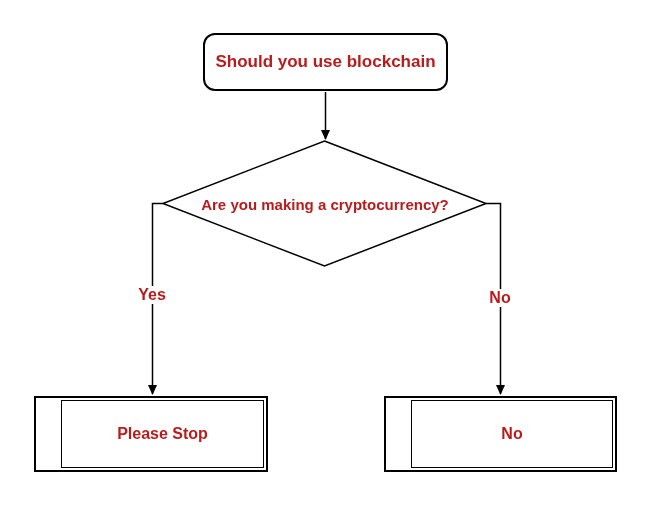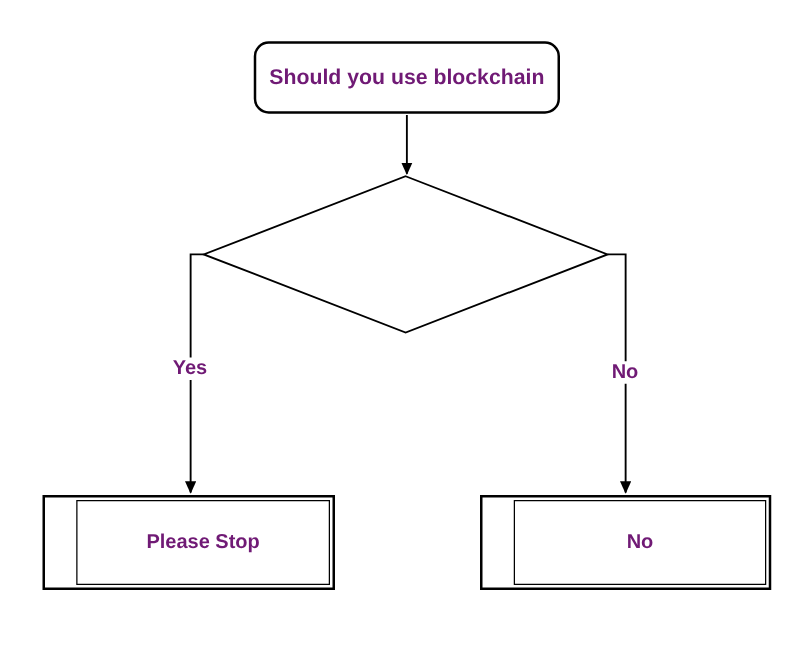--- a/index.html
+++ b/index.html
@@ -6,21 +6,21 @@
     margin: 0;
     padding: 0;
     background: #ffffff;
   }
   .canvas {
     position: relative;
     width: 648px;
     height: 531px;
     background: #ffffff;
     font-family: "Liberation Sans", sans-serif;
-    color: #701a75;
+    color: #b91c1c;
     overflow: hidden;
   }
   .connector-layer {
     position: absolute;
     inset: 0;
     width: 648px;
     height: 531px;
   }
   .node {
     position: absolute;
@@ -105,20 +105,23 @@
 
     <path d="M163,203.5 L152.5,203.5 L152.5,394" fill="none" stroke="#000000" stroke-width="1.5" marker-end="url(#arrowhead)"></path>
 
     <path d="M486,203.5 L500.5,203.5 L500.5,394" fill="none" stroke="#000000" stroke-width="1.5" marker-end="url(#arrowhead)"></path>
   </svg>
 
   <div class="node node-start">
     <span>Should you use blockchain</span>
   </div>
 
+  <div class="decision-label">
+    <span>Are you making a cryptocurrency?</span>
+  </div>
 
   <div class="edge-label edge-label-yes">Yes</div>
   <div class="edge-label edge-label-no">No</div>
 
   <div class="terminal terminal-yes">
     <div class="terminal-inner">
       <span>Please Stop</span>
     </div>
   </div>
 

